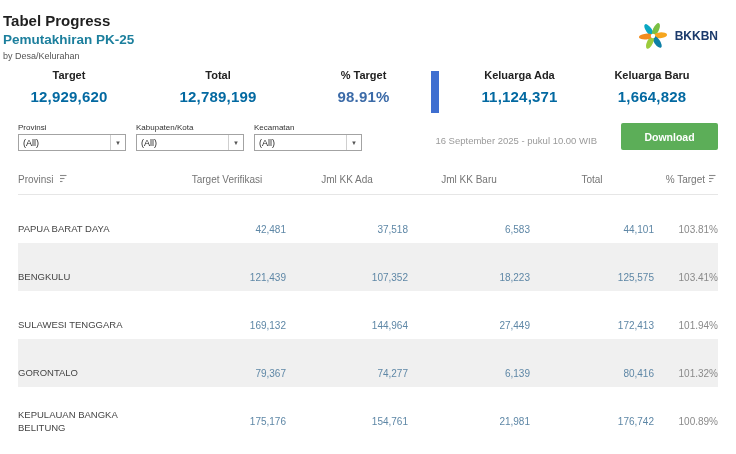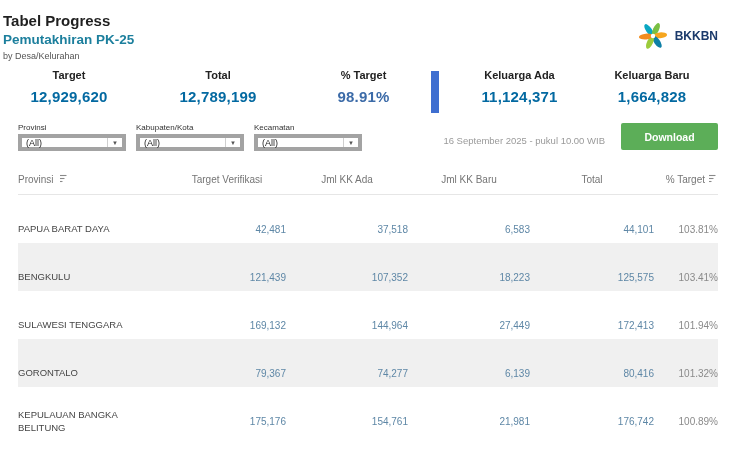--- a/index.html
+++ b/index.html
@@ -25,24 +25,24 @@
   .kpi-pct { width:95px; margin-left:28px; }
   .kpi-pct .kpi-value { color:#3c6ba8; }
   .kpi-bar { width:8px; height:42px; background:#3e6ed0; margin-left:20px; margin-top:2px; }
   .kpi-ada { width:125px; margin-left:18px; }
   .kpi-baru { width:120px; margin-left:10px; }
 
   
   .filter-row { display:flex; align-items:flex-start; margin-top:10px; padding:0 18px; }
   .filter { margin-right:10px; width:108px; }
   .filter-label { font-size:8px; color:#333; margin-bottom:2px; }
-  .filter-box { display:flex; align-items:center; height:17px; border:4px solid #a3a3a3; background:#ffffff; cursor:pointer; }
+  .filter-box { display:flex; align-items:center; height:17px; border:1px solid #a3a3a3; background:#ffffff; cursor:pointer; }
   .filter-value { flex:1; font-size:9px; color:#222; padding-left:4px; }
   .filter-arrow { width:15px; height:100%; border-left:1px solid #cfcfcf; display:flex; align-items:center; justify-content:center; font-size:6px; color:#555; }
-  .timestamp { flex:1; text-align:right; font-size:9.5px; color:#9a9a9a; padding-right:16px; align-self:center; margin-top:6px; }
+  .timestamp { flex:1; text-align:right; font-size:9.5px; color:#9a9a9a; padding-right:24px; align-self:center; margin-top:6px; }
   .download-btn { width:97px; height:27px; background:#5cae58; color:#ffffff; font-size:10.5px; font-weight:700; border:none; border-radius:2px; cursor:pointer; font-family:"Liberation Sans", sans-serif; }
 
   
   .table { margin-top:14px; padding:0 18px; }
   .thead, .trow { display:grid; grid-template-columns:150px 118px 122px 122px 124px 64px; align-items:center; }
   .thead { height:30px; border-bottom:1px solid #e6e6e6; }
   .th { font-size:10px; color:#757575; }
   .th.first { display:flex; align-items:center; gap:6px; }
   .th.last { display:flex; align-items:center; justify-content:flex-end; gap:4px; }
   .num-h { text-align:center; }

